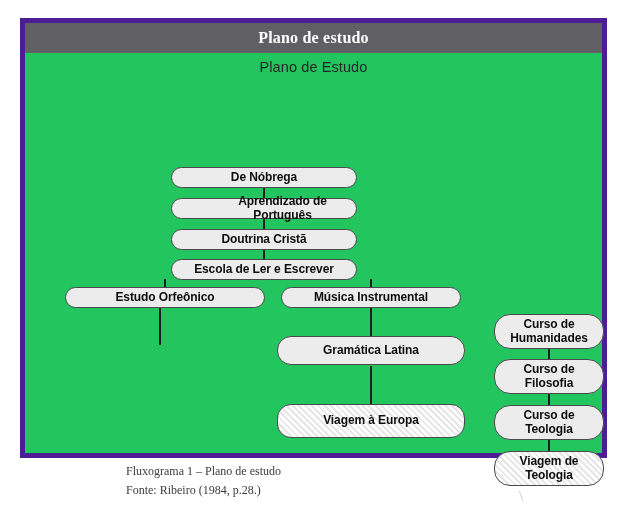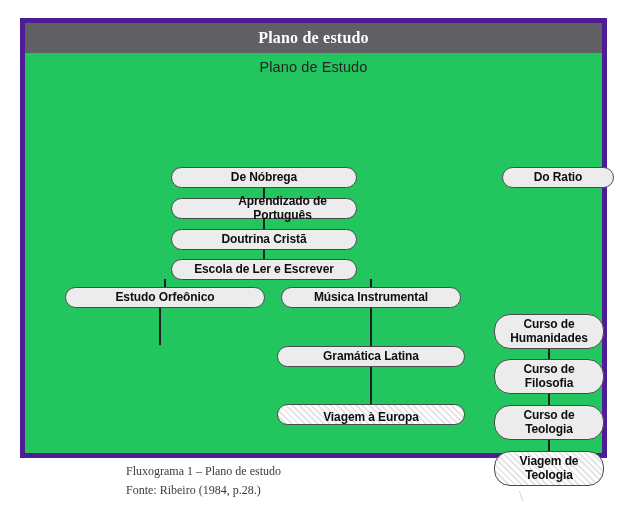--- a/index.html
+++ b/index.html
@@ -174,31 +174,28 @@
 
     <div class="node" style="left:40px; top:234px; width:200px; height:21px;">
       <span class="label">Estudo Orfeônico</span>
     </div>
 
     <div class="node" style="left:256px; top:234px; width:180px; height:21px;">
       <span class="label">Música Instrumental</span>
     </div>
 
 
-    <div class="node" style="left:252px; top:293px; width:188px; height:21px;">
+    <div class="node" style="left:252px; top:283px; width:188px; height:29px;">
       <span class="label">Gramática Latina</span>
     </div>
 
-    <div class="node hatched" style="left:252px; top:351px; width:188px; height:21px;align-items:flex-end;">
+    <div class="node hatched" style="left:252px; top:351px; width:188px; height:34px;">
       <span class="label">Viagem à Europa</span>
     </div>
 
-    <div class="node" style="left:477px; top:114px; width:112px; height:21px;">
-      <span class="label">Do Ratio</span>
-    </div>
 
     <div class="node tall" style="left:469px; top:261px; width:110px; height:35px;">
       <span class="label">Curso de
 Humanidades</span>
     </div>
 
     <div class="node tall" style="left:469px; top:306px; width:110px; height:35px;">
       <span class="label">Curso de
 Filosofia</span>
     </div>

